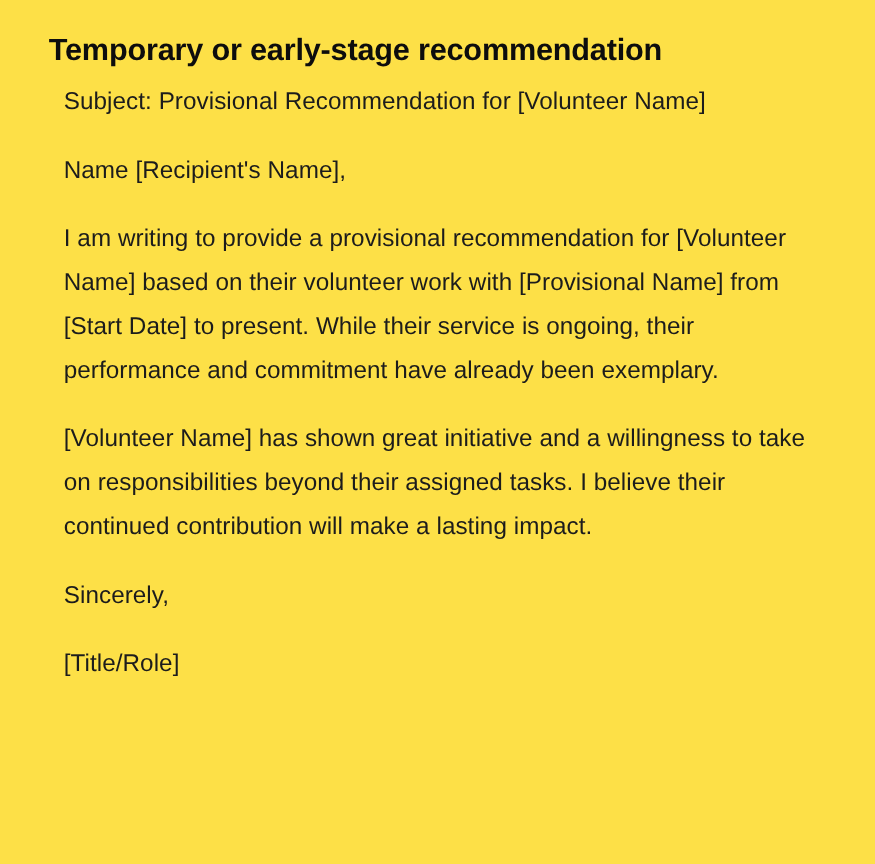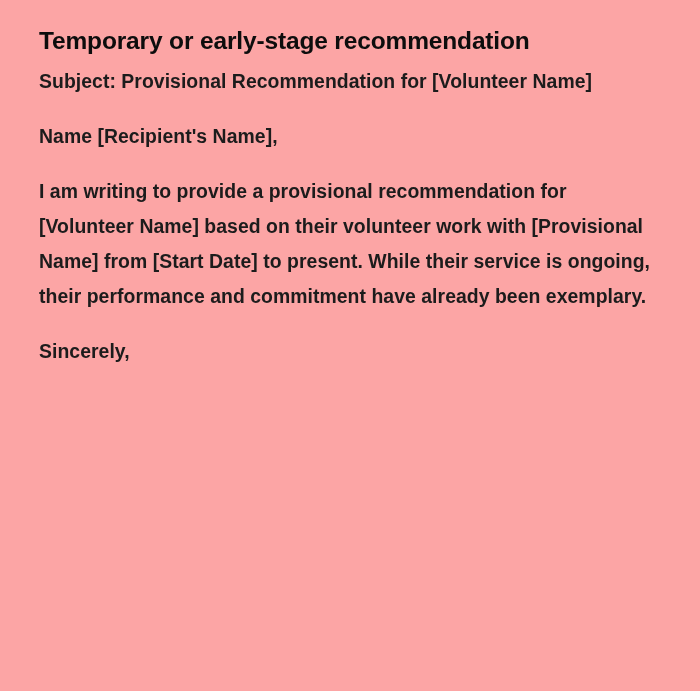--- a/index.html
+++ b/index.html
@@ -12,21 +12,21 @@
     background: #ffffff;
     font-family: "Liberation Sans", sans-serif;
     -webkit-font-smoothing: antialiased;
     overflow: hidden;
   }
 
   .page {
     position: relative;
     width: 700px;
     height: 691px;
-    background: #fca5a5;
+    background: #fde047;
     box-sizing: border-box;
     padding: 0;
   }
 
   .doc {
     position: absolute;
     left: 39px;
     top: 0;
     width: 624px;
   }
@@ -39,24 +39,24 @@
     letter-spacing: -0.15px;
     line-height: 30px;
     margin: 0;
     padding-top: 26px;
     white-space: nowrap;
   }
 
   .para {
     font-family: "Liberation Sans", sans-serif;
     font-size: 19.4px;
-    font-weight: bold;
+    font-weight: normal;
     color: #1c1c1c;
     line-height: 35px;
-    margin: 0;
+    margin: 12px;
     letter-spacing: 0.05px;
   }
 
   .para + .para {
     margin-top: 20px;
   }
 
   .para-subject {
     margin-top: 8px;
   }
@@ -73,20 +73,22 @@
   <article class="doc">
 
     <h1 class="doc-title">Temporary or early-stage recommendation</h1>
 
     <p class="para para-subject">Subject: Provisional Recommendation for [Volunteer Name]</p>
 
     <p class="para para-salutation">Name [Recipient's Name],</p>
 
     <p class="para">I am writing to provide a provisional recommendation for [Volunteer Name] based on their volunteer work with [Provisional Name] from [Start Date] to present. While their service is ongoing, their performance and commitment have already been exemplary.</p>
 
+    <p class="para">[Volunteer Name] has shown great initiative and a willingness to take on responsibilities beyond their assigned tasks. I believe their continued contribution will make a lasting impact.</p>
 
     <p class="para">Sincerely,</p>
 
 
+    <p class="para">[Title/Role]</p>
 
   </article>
 
 </div>
 
 </body></html>

